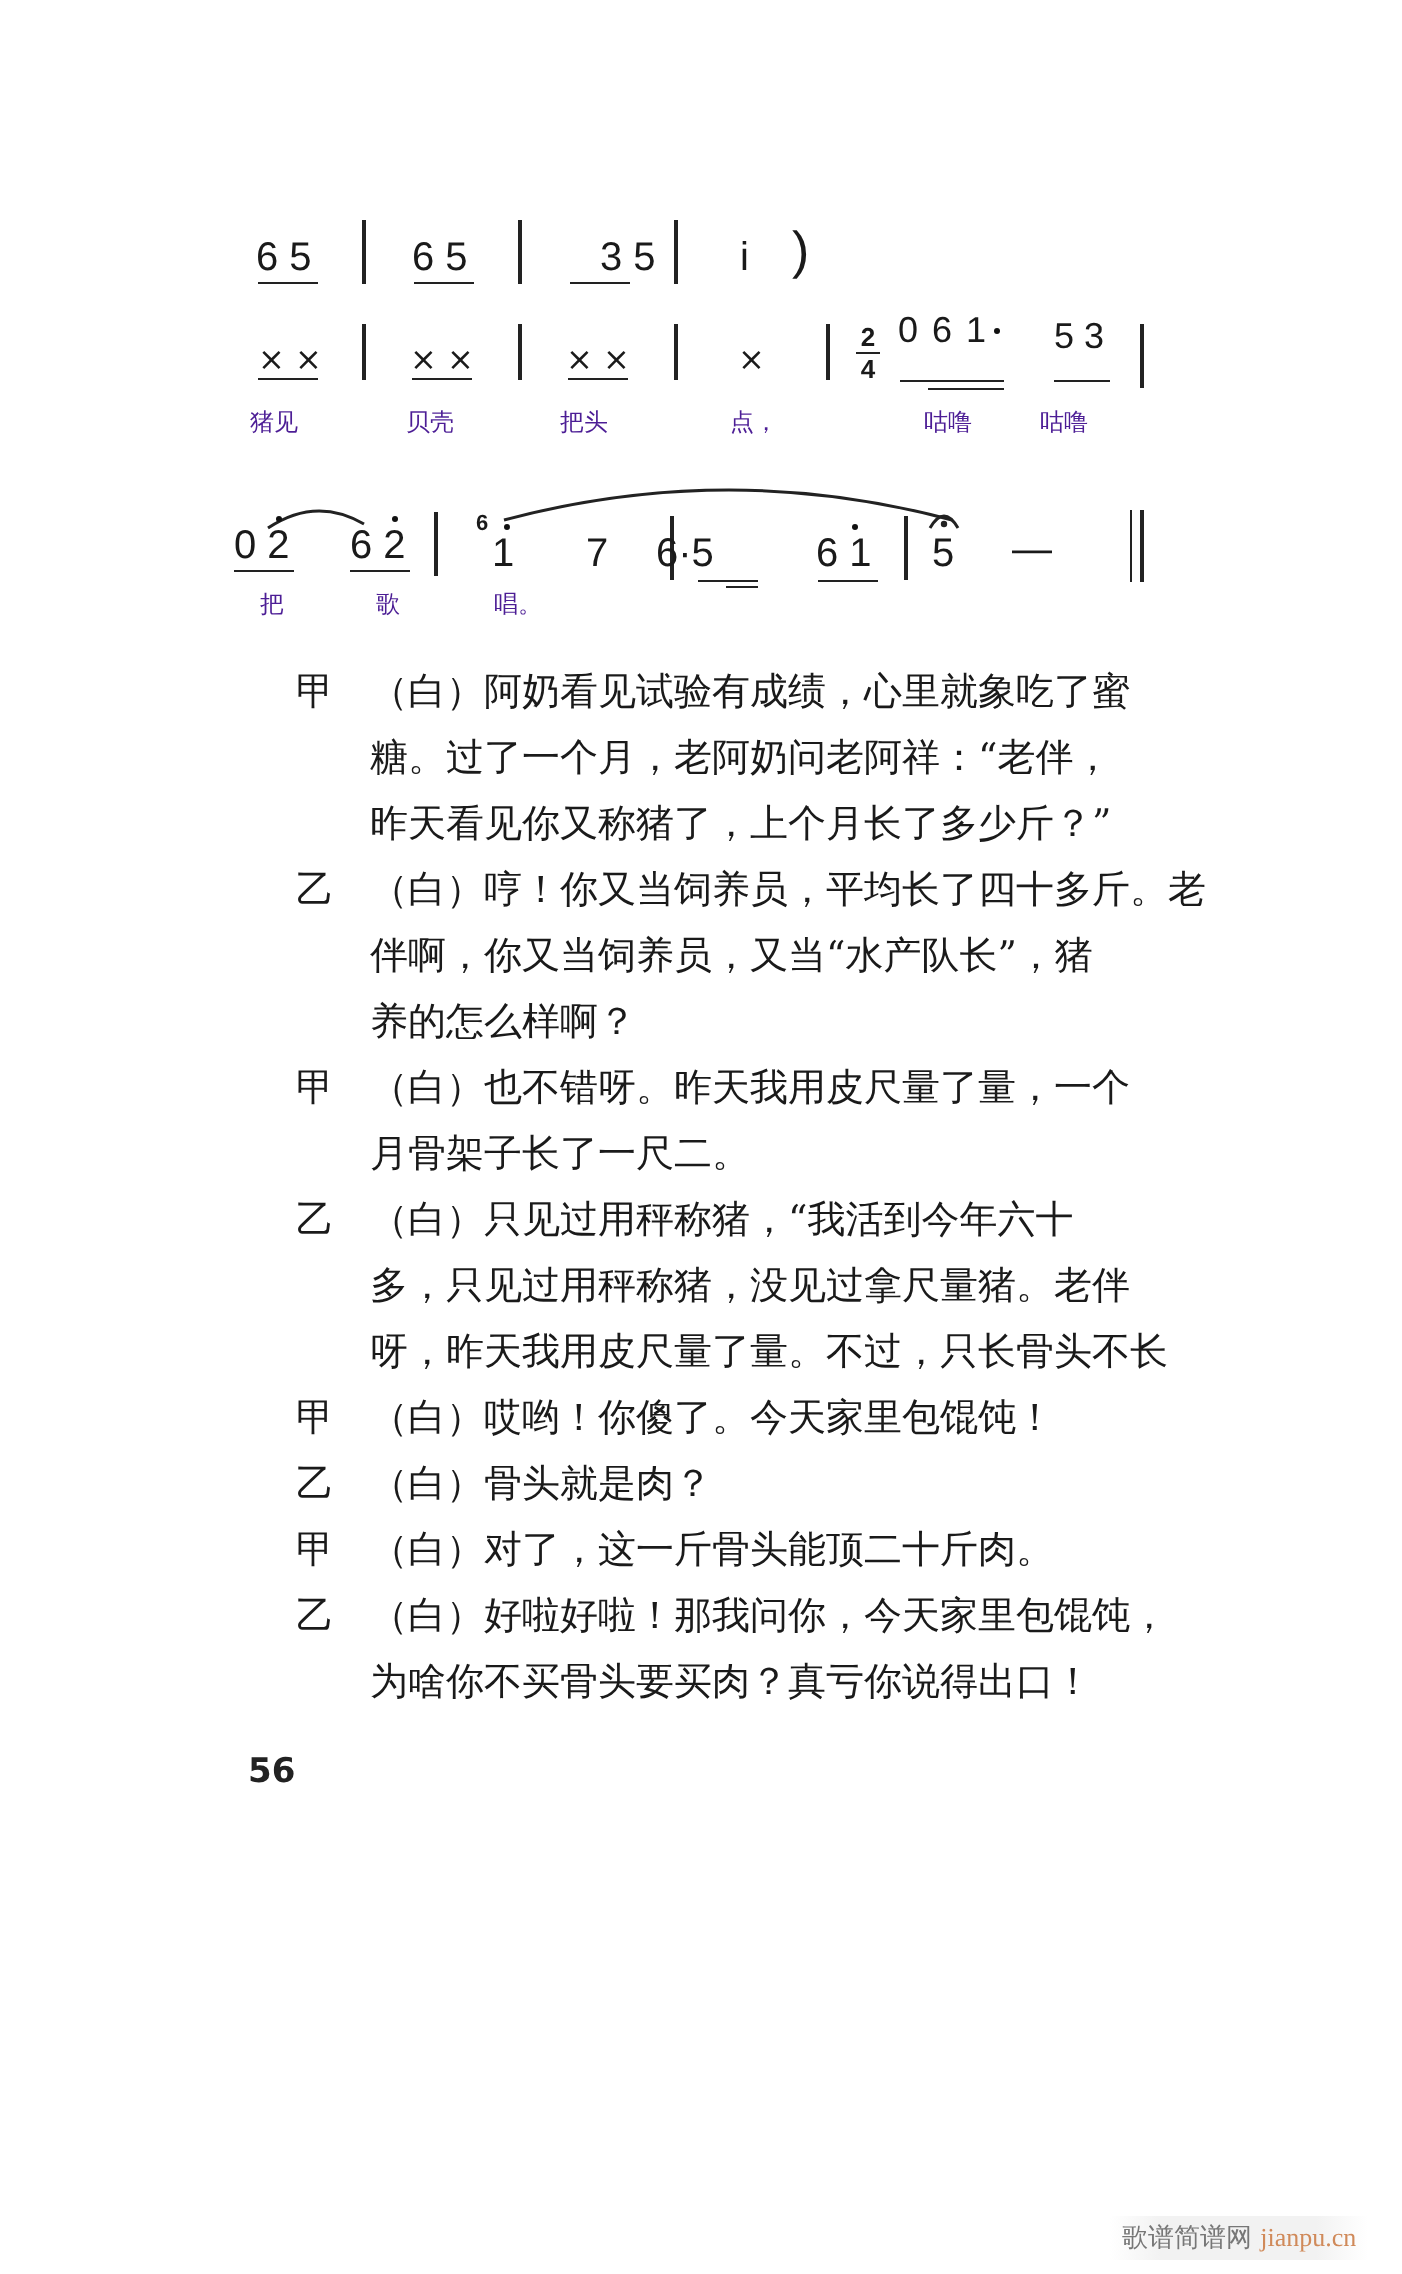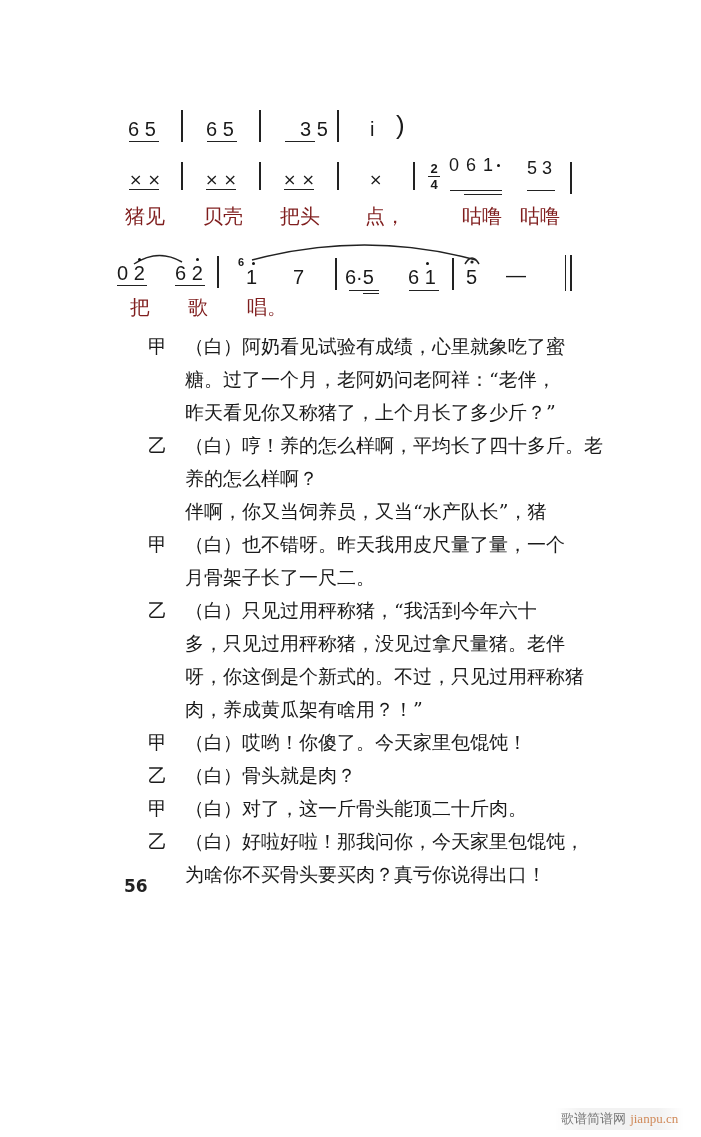--- a/index.html
+++ b/index.html
@@ -9,21 +9,21 @@
     }
     .num {
       font-family: "Liberation Sans", sans-serif; font-weight: normal; font-size: 20px;
       line-height: 22px; white-space: nowrap; position: absolute;
     }
     .x { font-family: "DejaVu Sans", sans-serif; font-weight: normal; font-size: 16px; }
     .ul { position: absolute; height: 0; border-top: 1.5px solid #222; }
     .ul2 { position: absolute; height: 0; border-top: 1.5px solid #222; }
     .bar { position: absolute; width: 0; border-left: 2px solid #222; }
     .lyric {
-      position: absolute; font-family: "DejaVu Serif", serif; font-size: 20px; white-space: nowrap; color: #7f1d1d;
+      position: absolute; font-family: "DejaVu Serif", serif; font-size: 12px; white-space: nowrap; color: #4c1d95;
     }
     .dot { position: absolute; width: 3px; height: 3px; border-radius: 50%; background: #111; }
     .timesig { position: absolute; font-family: "Liberation Sans", sans-serif; font-weight: bold; font-size: 13px; line-height: 13px; text-align: center; width: 12px; }
     .timesig .line { border-top: 1.5px solid #222; margin: 1px 0; }
     .grace { position: absolute; font-family: "Liberation Sans", sans-serif; font-weight: bold; font-size: 11px; }
     .dialogue {
       position: absolute; left: 148px; width: 470px;
       font-family: "DejaVu Serif", serif; font-size: 19px; line-height: 33px; color: #1a1a1a;
     }
     .line-row { position: relative; height: 33px; white-space: nowrap; }
@@ -114,21 +114,21 @@
   <svg class="slur" style="left:250px;top:238px;" width="230" height="26">
     <path d="M2 22 Q115 -8 226 22" stroke="#222" stroke-width="1.5" fill="none"></path>
   </svg>
   <span class="grace" style="left:238px;top:256px;">6</span>
   <div class="dot" style="left:252px;top:262px;"></div>
   <span class="num" style="left:246px;top:266px;font-weight:normal;">1</span>
   <span class="lyric" style="left:247px;top:294px;">唱。</span>
   <span class="num" style="left:293px;top:266px;">7</span>
   <div class="bar" style="left:335px;top:258px;height:32px;"></div>
 
-  <span class="num" style="left:345px;top:266px;text-align:center;">6·5</span>
+  <span class="num" style="left:328px;top:266px;text-align:center;">6·5</span>
   <div class="ul" style="left:349px;top:290px;width:30px;"></div>
   <div class="ul2" style="left:363px;top:293px;width:16px;"></div>
   <span class="num" style="left:408px;top:266px;">6 1</span>
   <div class="dot" style="left:426px;top:262px;"></div>
   <div class="ul" style="left:409px;top:290px;width:30px;"></div>
   <div class="bar" style="left:452px;top:258px;height:32px;"></div>
 
   <svg class="slur" style="left:463px;top:252px;" width="18" height="14">
     <path d="M2 12 Q9 0 16 12" stroke="#222" stroke-width="1.5" fill="none"></path>
     <circle cx="9" cy="10" r="1.6" fill="#222"></circle>
@@ -150,28 +150,28 @@
         <span class="txt cont">糖。过了一个月，老阿奶问老阿祥：“老伴，</span>
       </div>
     <div class="line-row">
         <span class="txt cont">昨天看见你又称猪了，上个月长了多少斤？”</span>
       </div>
   </div>
 
   <div>
     <div class="line-row">
         <span class="spk">乙</span>
-        <span class="txt">（白）哼！养的怎么样啊，平均长了四十多斤。老</span>
+        <span class="txt">（白）哼！你又当饲养员，平均长了四十多斤。老</span>
+      </div>
+    <div class="line-row">
+        <span class="txt cont">伴啊，你又当饲养员，又当“水产队长”，猪</span>
       </div>
     <div class="line-row">
         <span class="txt cont">养的怎么样啊？</span>
       </div>
-    <div class="line-row">
-        <span class="txt cont">伴啊，你又当饲养员，又当“水产队长”，猪</span>
-      </div>
   </div>
 
   <div>
     <div class="line-row">
         <span class="spk">甲</span>
         <span class="txt">（白）也不错呀。昨天我用皮尺量了量，一个</span>
       </div>
     <div class="line-row">
         <span class="txt cont">月骨架子长了一尺二。</span>
       </div>
@@ -179,24 +179,21 @@
 
   <div>
     <div class="line-row">
         <span class="spk">乙</span>
         <span class="txt">（白）只见过用秤称猪，“我活到今年六十</span>
       </div>
     <div class="line-row">
         <span class="txt cont">多，只见过用秤称猪，没见过拿尺量猪。老伴</span>
       </div>
     <div class="line-row">
-        <span class="txt cont">呀，你这倒是个新式的。不过，只见过用秤称猪</span>
-      </div>
-    <div class="line-row">
-        <span class="txt cont">肉，养成黄瓜架有啥用？！”</span>
+        <span class="txt cont">呀，昨天我用皮尺量了量。不过，只长骨头不长</span>
       </div>
   </div>
 
   <div>
     <div class="line-row">
         <span class="spk">甲</span>
         <span class="txt">（白）哎哟！你傻了。今天家里包馄饨！</span>
       </div>
   </div>
 

